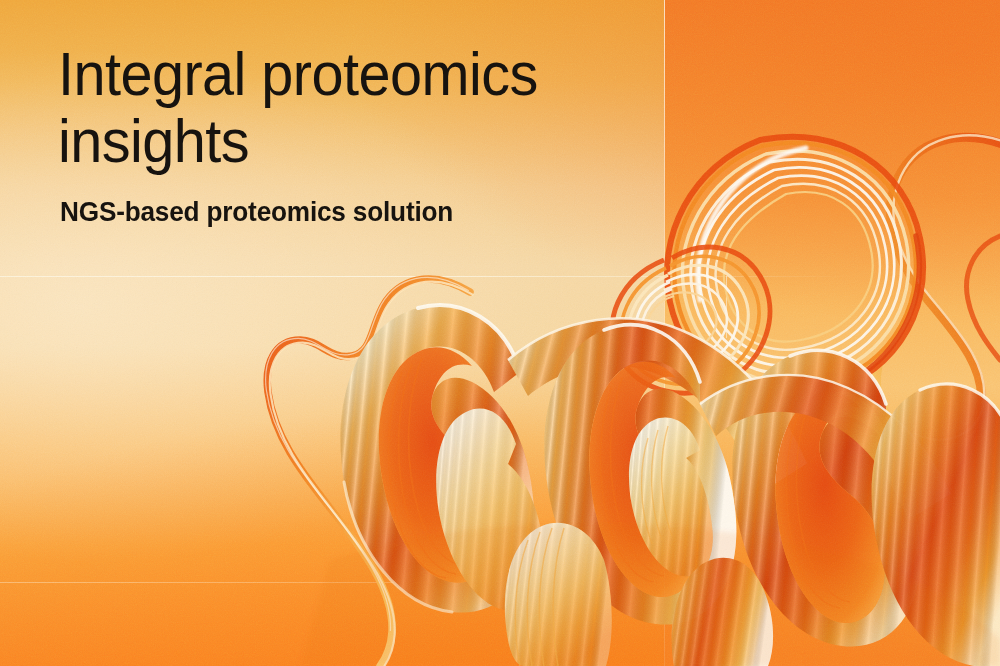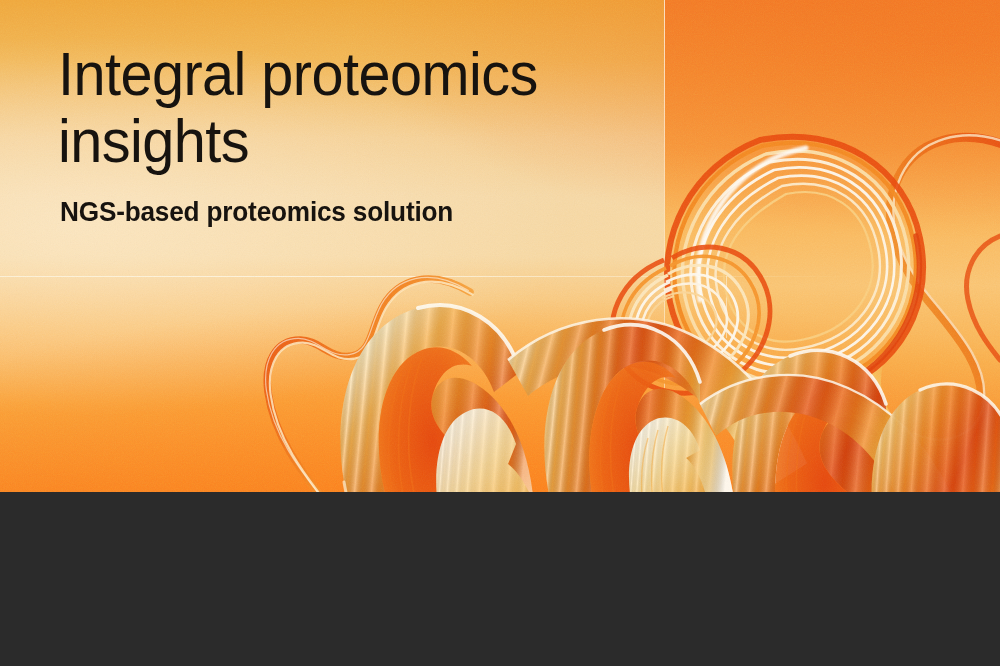--- a/index.html
+++ b/index.html
@@ -1,20 +1,20 @@
 <!DOCTYPE html>
 <html><head>
 <meta charset="utf-8">
 <style>
   html,body{margin:0;padding:0;background:#2b2b2b;}
   *{box-sizing:border-box;}
 
   #banner{
     position:relative;
-    width:1000px;height:492px;
+    width:1000px;height:666px;
     overflow:hidden;
     font-family:"Liberation Sans", sans-serif;
     background:#F6B145;
   }
 
   
   .bg-layer{position:absolute;inset:0;}
 
   
   #bg-base{

